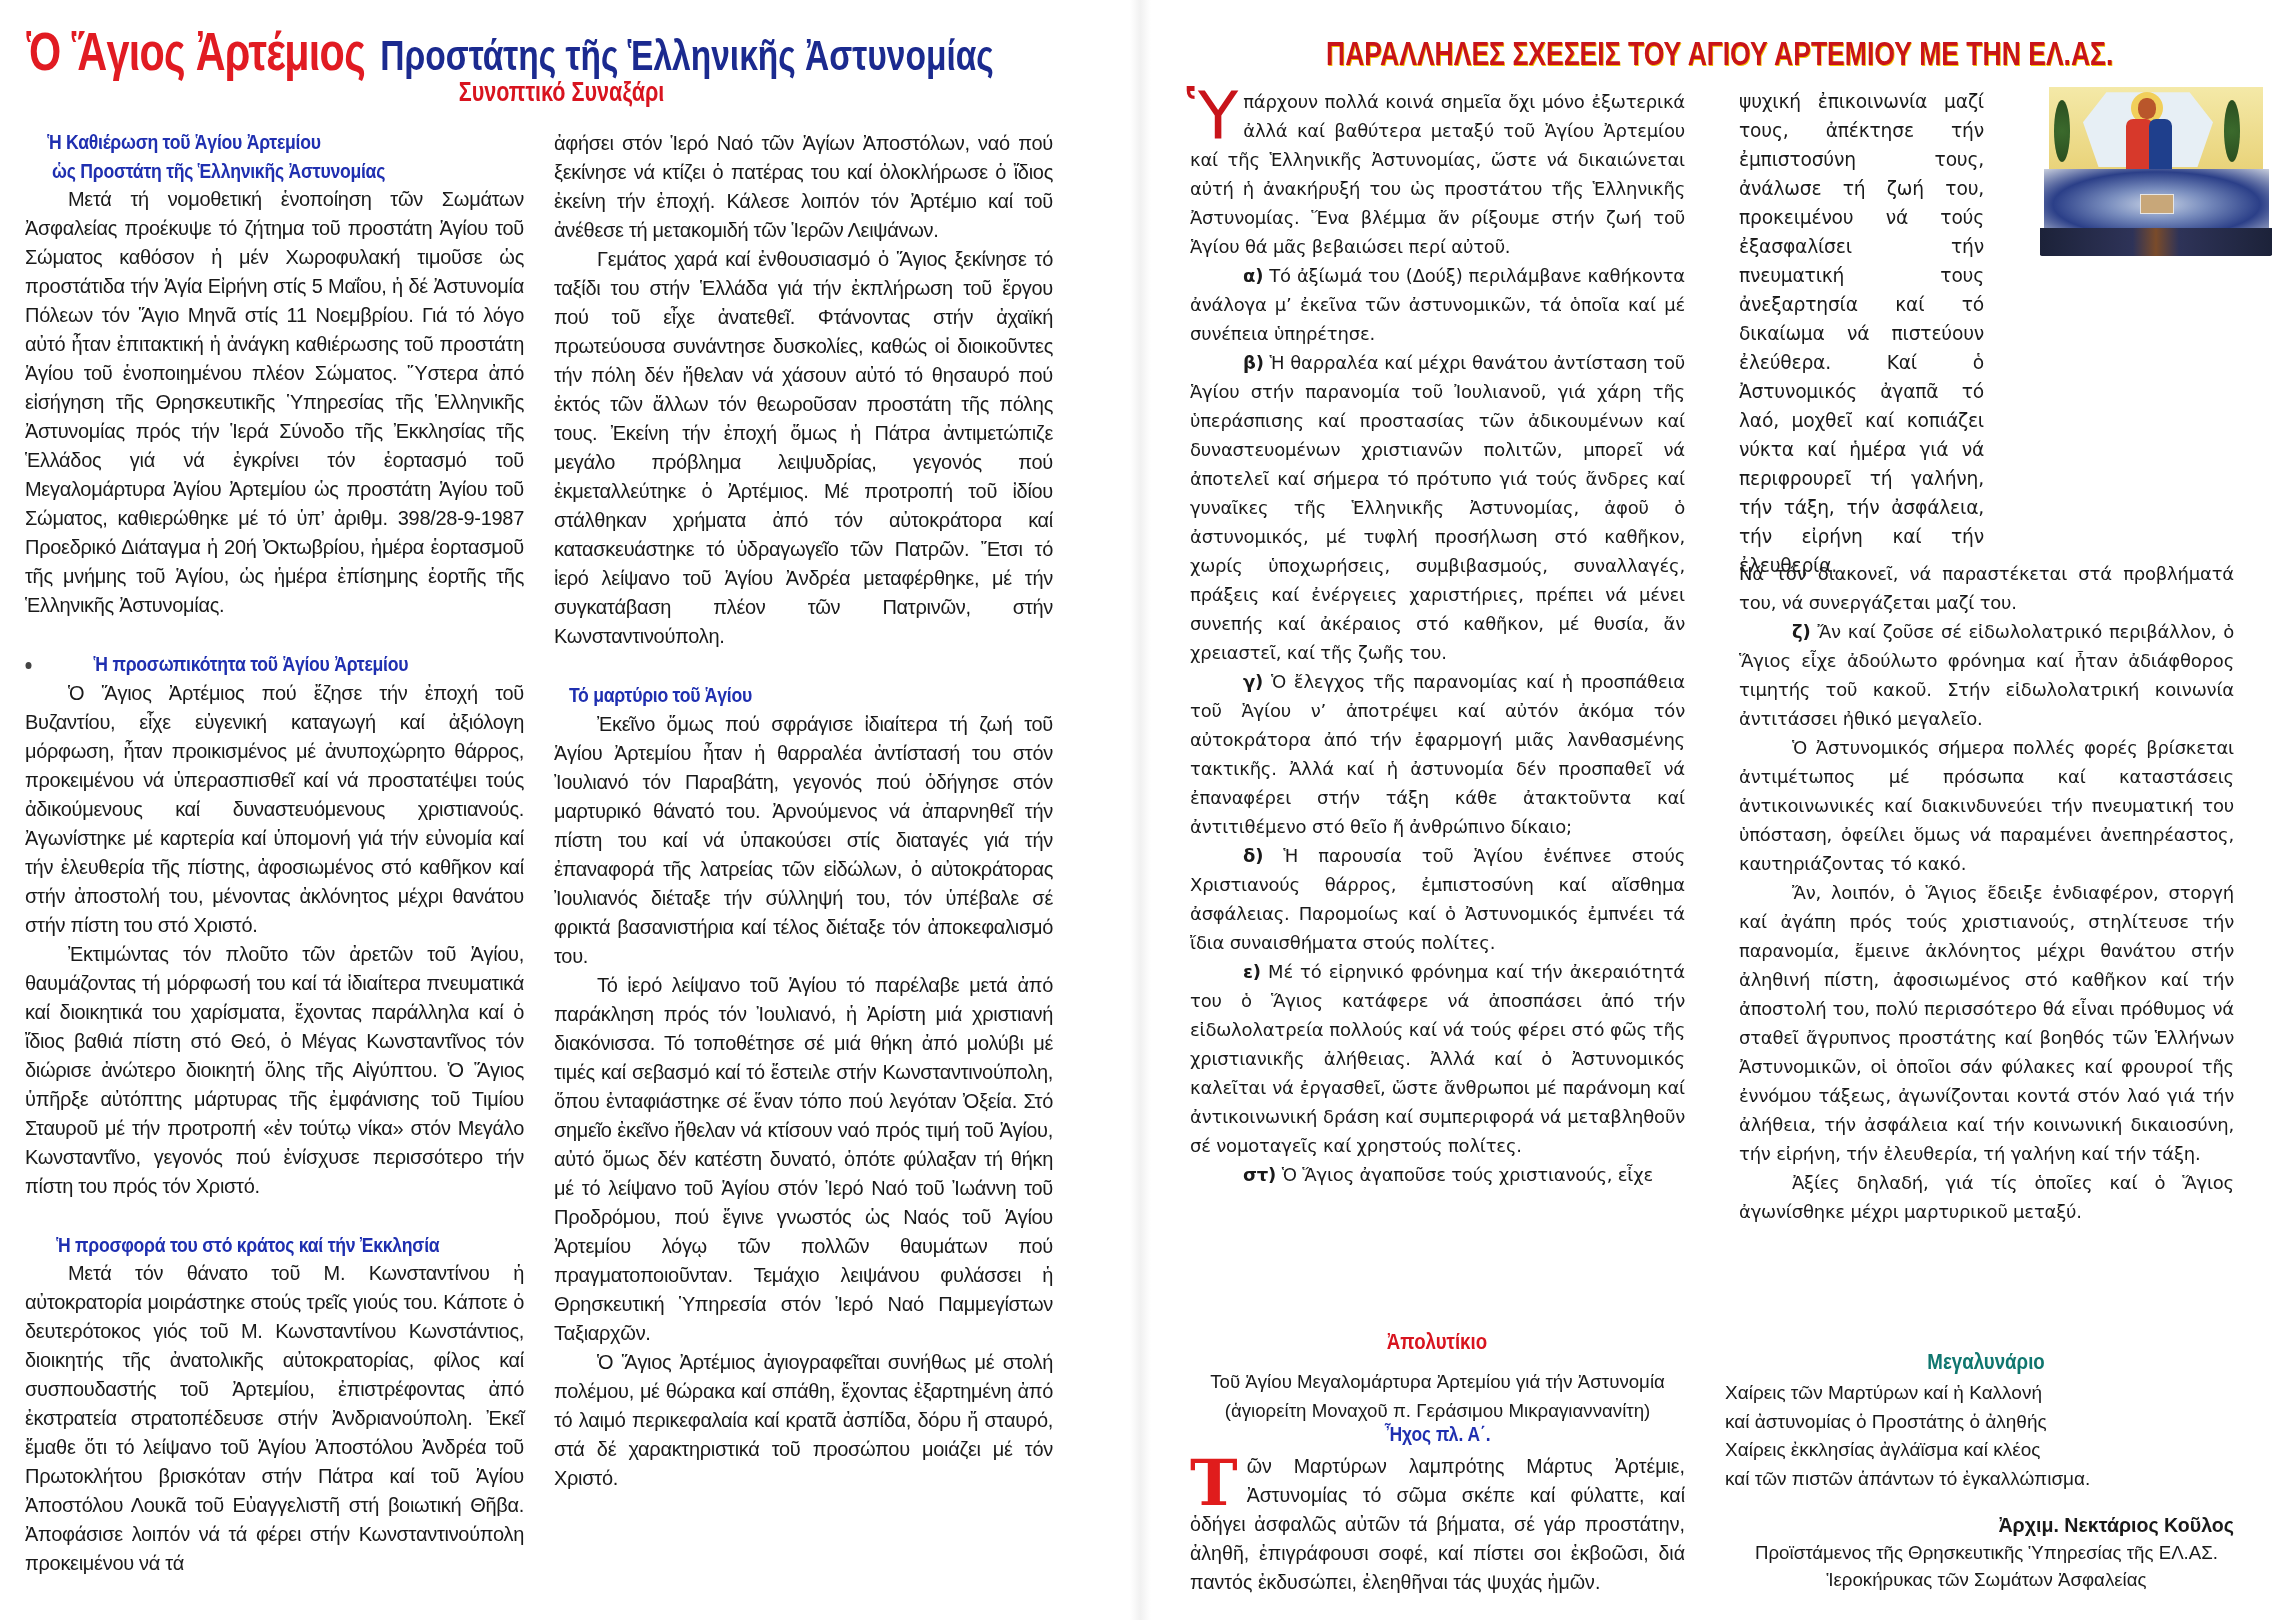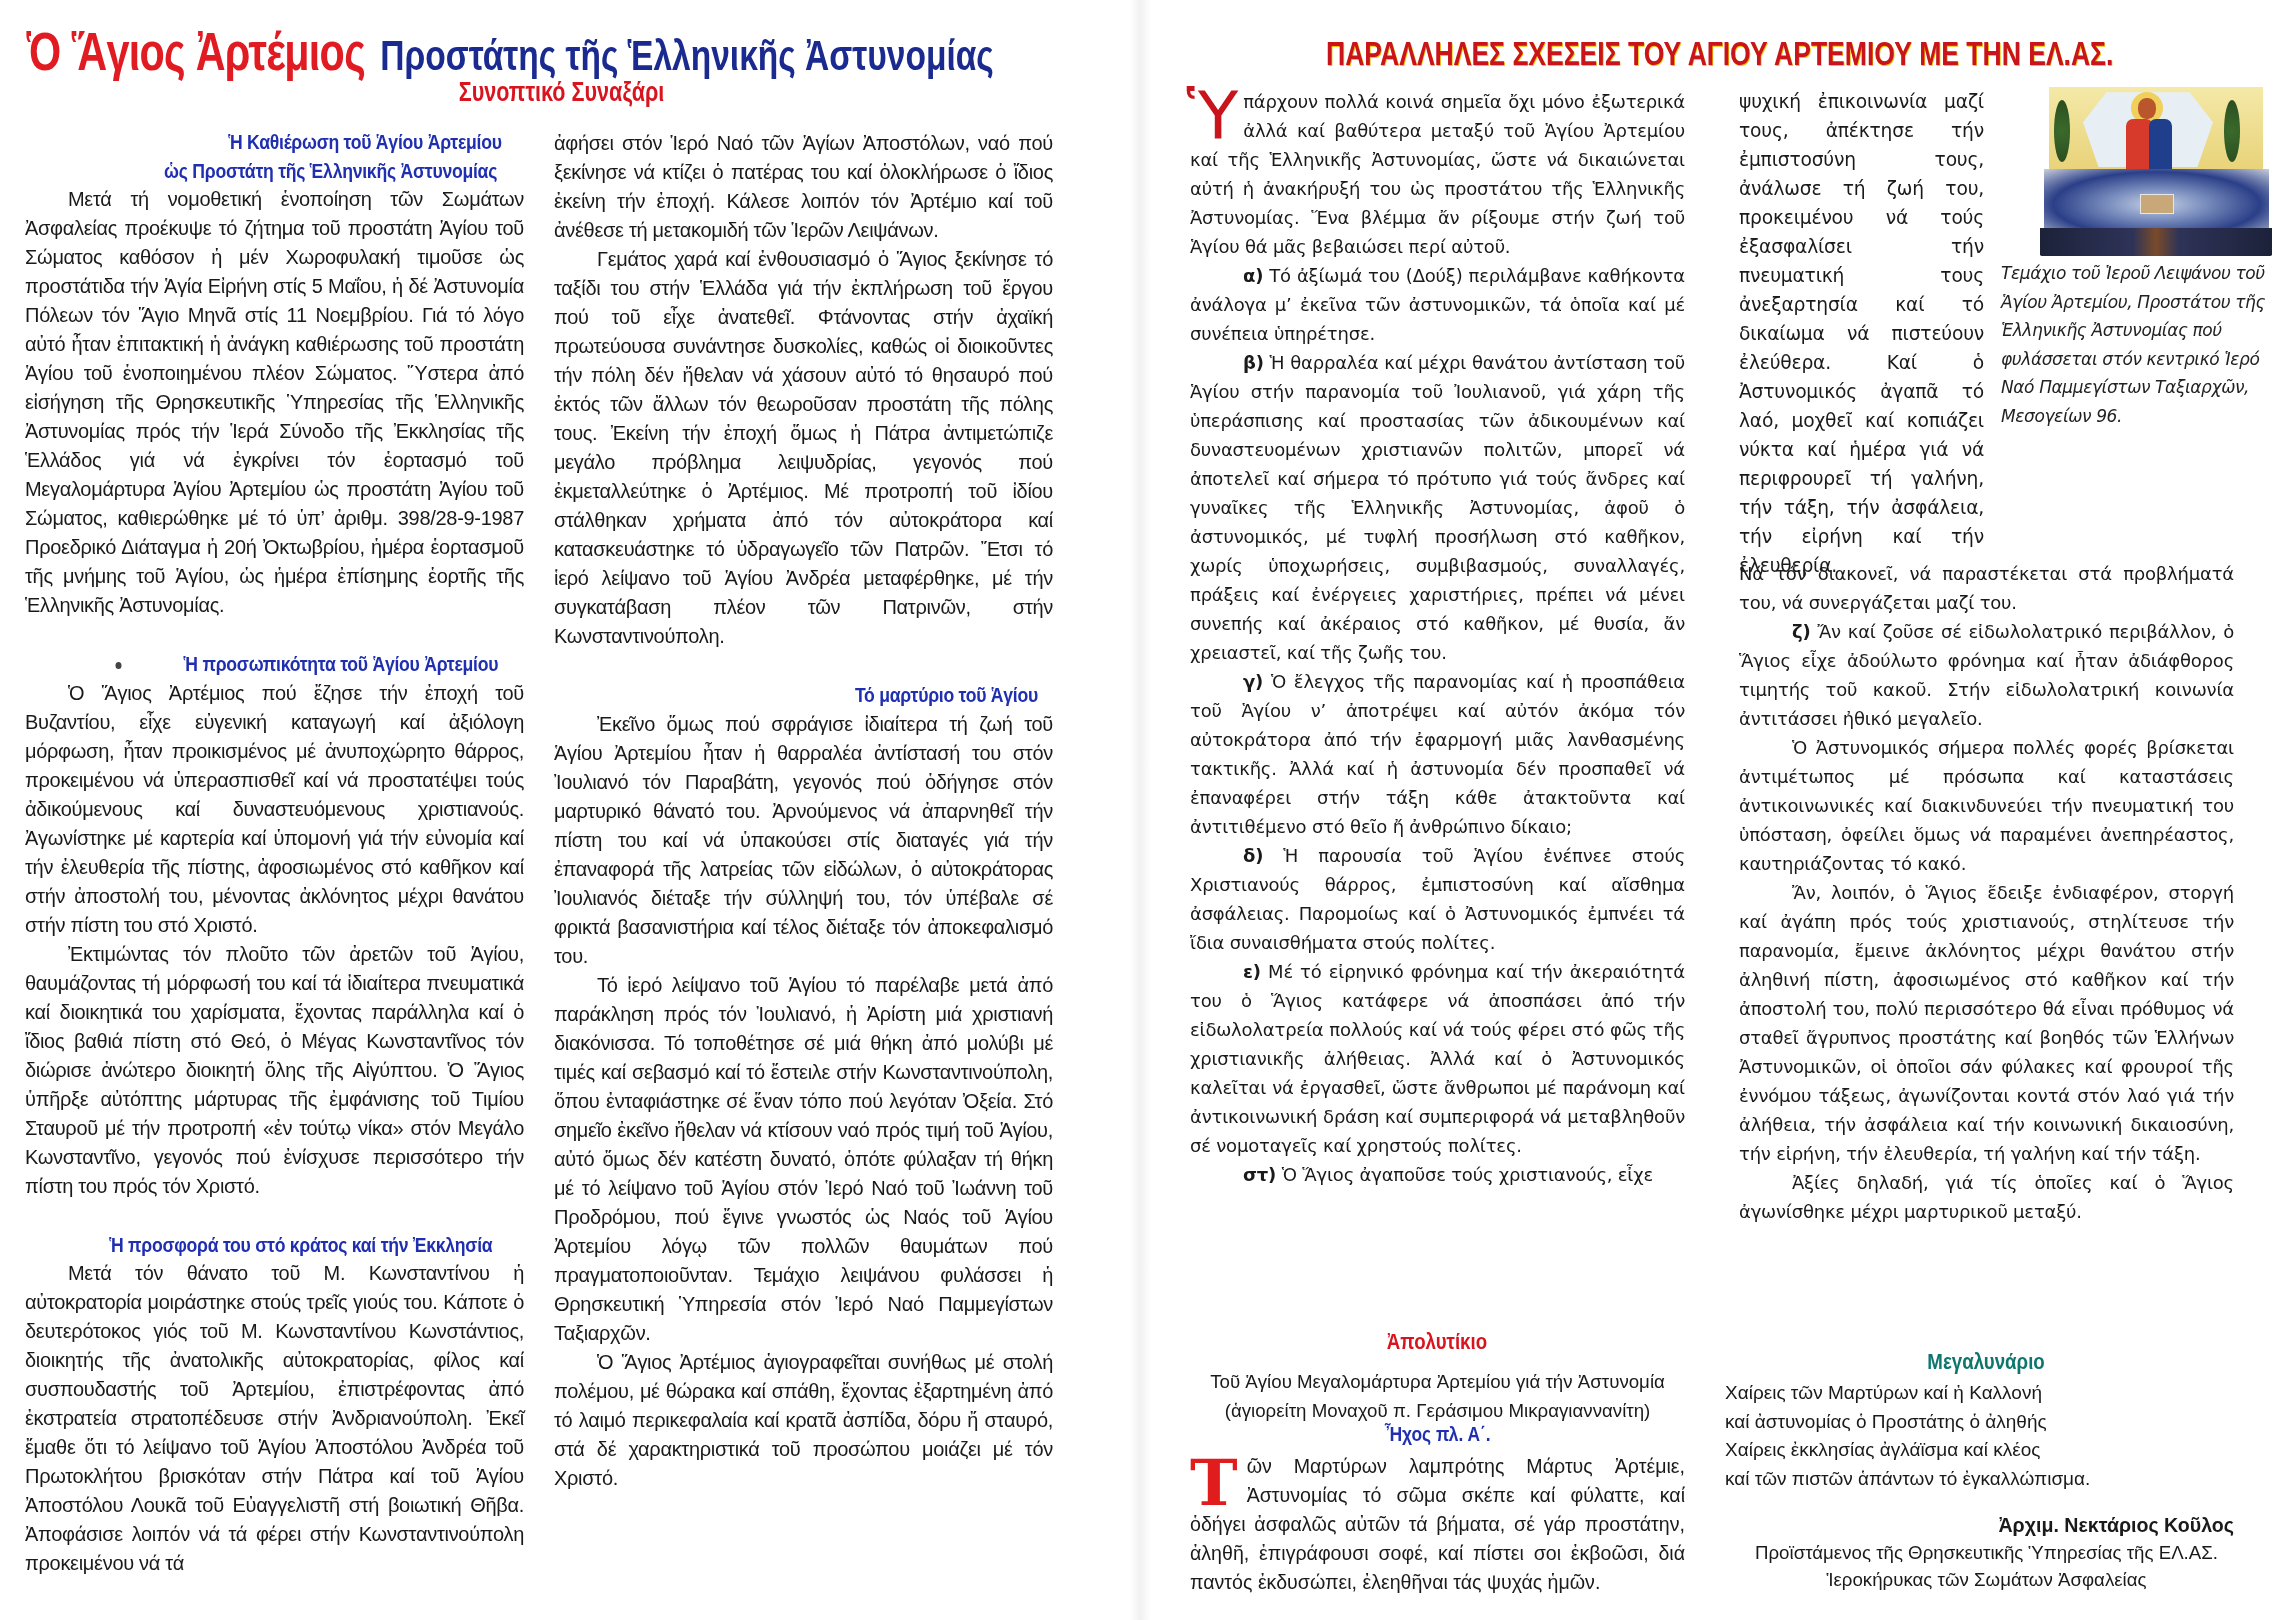--- a/index.html
+++ b/index.html
@@ -18,21 +18,21 @@
   .main-title .t-blue{color:#1b2a8f;font-size:43px;margin-left:19.6px;}
   .subtitle{position:absolute;left:0;width:1123px;top:77px;text-align:center;
       color:#d8141f;font-weight:bold;font-size:27px;font-family:"Liberation Sans",sans-serif;}
   .subtitle span{display:inline-block;transform:scaleX(0.8);}
 
   .col{position:absolute;font-size:20px;line-height:29px;text-align:justify;letter-spacing:-0.3px;}
   .col p{margin:0;text-indent:43px;}
   .col p.noindent{text-indent:0;}
   #lcol1{left:25px;top:128px;width:499px;}
   #lcol2{left:554px;top:129px;width:499px;}
-  .sec-head{color:#1f2fb0;font-weight:bold;text-align:right;font-size:20.5px;line-height:28.5px;
+  .sec-head{color:#1f2fb0;font-weight:bold;text-align:left;font-size:20.5px;line-height:28.5px;
       font-family:"Liberation Sans",sans-serif;text-indent:0;}
   .sec-head span{display:inline-block;transform:scaleX(0.86);}
   .gap{height:30px;}
   .bullet{display:inline-block;width:7.1px;height:7.1px;border-radius:50%;background:#444;margin-right:36px;vertical-align:middle;}
 
   
   .right-title{position:absolute;left:0;width:1123px;top:34px;text-align:center;
       color:#c8141a;font-weight:bold;font-size:34px;font-family:"Liberation Sans",sans-serif;
       text-shadow:0.9px 0.9px 0 #f2c200;}
   .right-title span{display:inline-block;transform:scaleX(0.78);}
@@ -153,21 +153,20 @@
     <div class="leaf-r"></div>
     <div class="frame"></div>
     <div class="halo"></div>
     <div class="head"></div>
     <div class="body-red"></div>
     <div class="body-blue"></div>
     <div class="reliquary"></div>
     <div class="window"></div>
     <div class="base"></div>
   </div>
-  <div class="caption">Τεμάχιο τοῦ Ἱεροῦ Λειψάνου τοῦ Ἁγίου Ἀρτεμίου, Προστάτου τῆς Ἑλληνικῆς Ἀστυνομίας πού φυλάσσεται στόν κεντρικό Ἱερό Ναό Παμμεγίστων Ταξιαρχῶν, Μεσογείων 96.</div>
 
   <div class="rcol" id="rcol2-bottom">
     <p class="noindent">Νά τόν διακονεῖ, νά παραστέκεται στά προβλήματά του, νά συνεργάζεται μαζί του.</p>
     <p><span class="label">ζ)</span> <span>Ἄν καί ζοῦσε σέ εἰδωλολατρικό περιβάλλον, ὁ Ἅγιος εἶχε ἀδούλωτο φρόνημα καί ἦταν ἀδιάφθορος τιμητής τοῦ κακοῦ. Στήν εἰδωλολατρική κοινωνία ἀντιτάσσει ἠθικό μεγαλεῖο.</span></p>
     <p>Ὁ Ἀστυνομικός σήμερα πολλές φορές βρίσκεται ἀντιμέτωπος μέ πρόσωπα καί καταστάσεις ἀντικοινωνικές καί διακινδυνεύει τήν πνευματική του ὑπόσταση, ὀφείλει ὅμως νά παραμένει ἀνεπηρέαστος, καυτηριάζοντας τό κακό.</p>
     <p>Ἄν, λοιπόν, ὁ Ἅγιος ἔδειξε ἐνδιαφέρον, στοργή καί ἀγάπη πρός τούς χριστιανούς, στηλίτευσε τήν παρανομία, ἔμεινε ἀκλόνητος μέχρι θανάτου στήν ἀληθινή πίστη, ἀφοσιωμένος στό καθῆκον καί τήν ἀποστολή του, πολύ περισσότερο θά εἶναι πρόθυμος νά σταθεῖ ἄγρυπνος προστάτης καί βοηθός τῶν Ἑλλήνων Ἀστυνομικῶν, οἱ ὁποῖοι σάν φύλακες καί φρουροί τῆς ἐννόμου τάξεως, ἀγωνίζονται κοντά στόν λαό γιά τήν ἀλήθεια, τήν ἀσφάλεια καί τήν κοινωνική δικαιοσύνη, τήν εἰρήνη, τήν ἐλευθερία, τή γαλήνη καί τήν τάξη.</p>
     <p>Ἀξίες δηλαδή, γιά τίς ὁποῖες καί ὁ Ἅγιος ἀγωνίσθηκε μέχρι μαρτυρικοῦ μεταξύ.</p>
   </div>
 
   <div class="apol-head apol-title"><span>Ἀπολυτίκιο</span></div>

